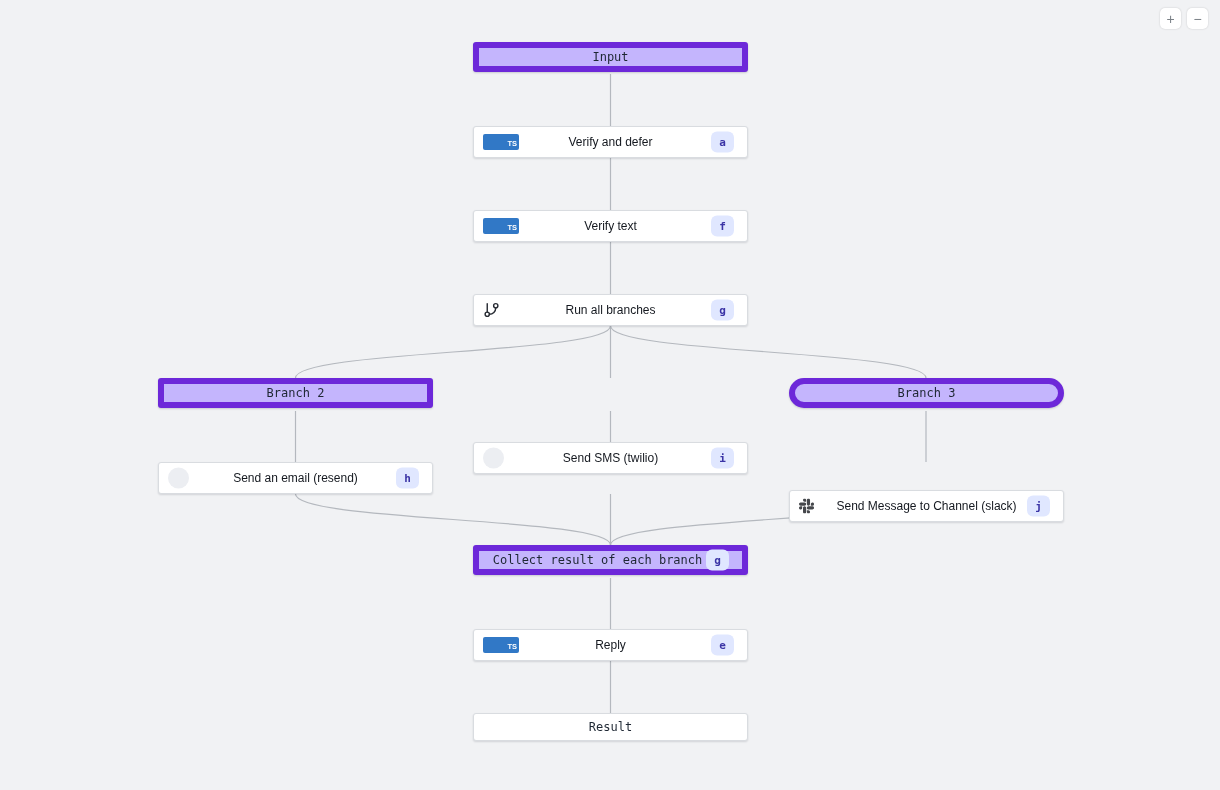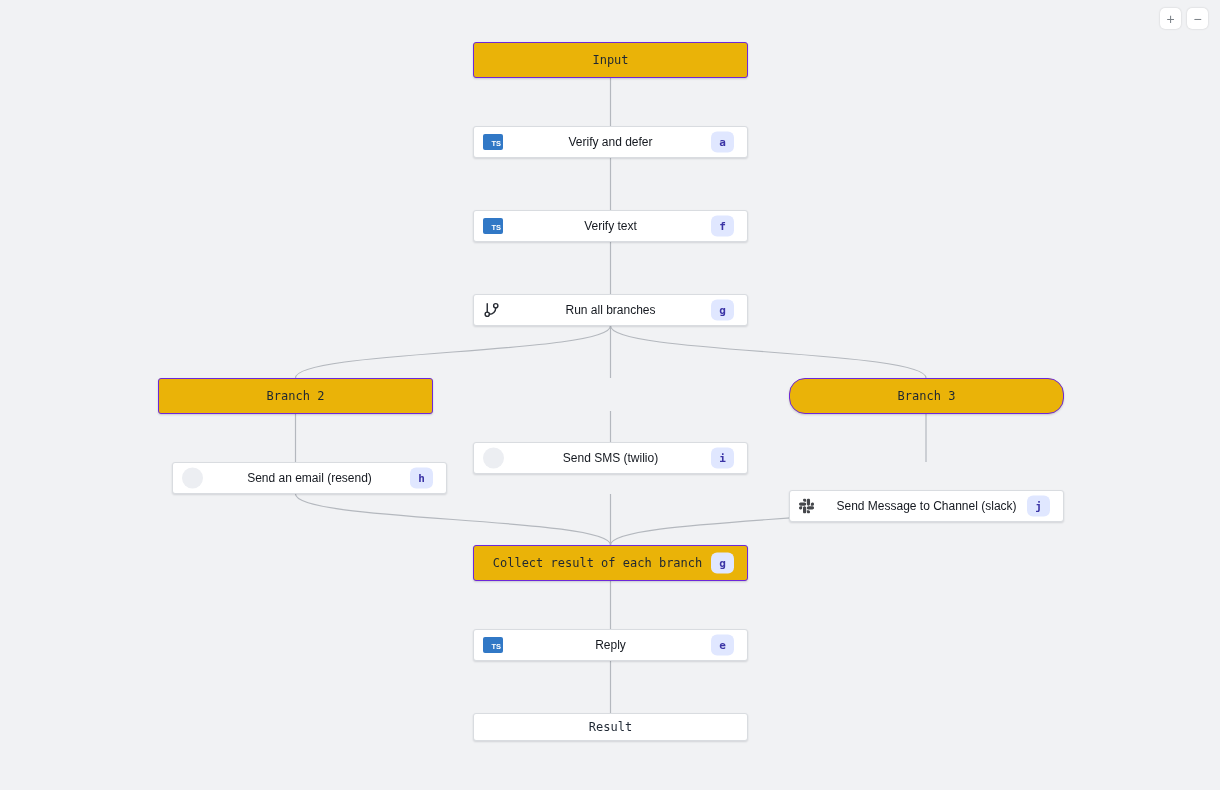--- a/index.html
+++ b/index.html
@@ -16,47 +16,47 @@
   .node {
     position:absolute;
     width:275px; height:32px;
     box-sizing:border-box;
     display:flex; align-items:center;
     border-radius:3px;
   }
   .node .label { width:100%; text-align:center; white-space:nowrap; }
 
   .node.header {
-    background:#eab308;
-    border:1px solid #6d28d9;
+    background:#c4b5fd;
+    border:6px solid #6d28d9;
     box-shadow:0 1px 2px rgba(20,30,45,.18);
     font-family:"DejaVu Sans Mono","Liberation Mono",monospace;
     font-size:12px; color:#1e2733;
-    height:36px;
+    height:30px;
   }
   .node.task {
     background:#ffffff;
     border:1px solid #d9dce0;
     box-shadow:0 1px 2px rgba(20,30,45,.14);
     font-size:12px; color:#14181f;
   }
   .node.plain {
     background:#ffffff;
     border:1px solid #d9dce0;
     box-shadow:0 1px 2px rgba(20,30,45,.14);
     font-family:"DejaVu Sans Mono","Liberation Mono",monospace;
     font-size:12px; color:#1e2733;
     height:28px;
   }
   .pad-badge .label { padding-right:26px; }
 
   .icon { position:absolute; left:9px; top:50%; transform:translateY(-50%);
           display:flex; align-items:center; justify-content:center; }
   .ts-icon {
-    width:20px; height:16px; border-radius:2px;
+    width:36px; height:16px; border-radius:2px;
     background:#3178c6; color:#ffffff;
     font-size:7.5px; font-weight:bold; letter-spacing:0;
     display:flex; align-items:flex-end; justify-content:flex-end;
     padding:0 2px 2px 0; box-sizing:border-box;
     font-family:"Liberation Sans",sans-serif;
   }
   .ghost-icon {
     width:21px; height:21px; border-radius:50%;
     background:#eceef2;
   }
@@ -131,21 +131,21 @@
     <span class="badge">g</span>
   </div>
 
   <div class="node header" style="left:158px; top:378px;">
     <span class="label">Branch 2</span>
   </div>
   <div class="node header" style="left:789px; top:378px;border-radius:16px;">
     <span class="label">Branch 3</span>
   </div>
 
-  <div class="node task" style="left:158px; top:462px;margin-left:14px;">
+  <div class="node task" style="left:158px; top:462px;">
     <span class="icon">
         <span class="ghost-icon"></span>
       </span>
     <span class="label">Send an email (resend)</span>
     <span class="badge">h</span>
   </div>
 
   <div class="node task" style="left:473px; top:442px;">
     <span class="icon">
         <span class="ghost-icon"></span>

